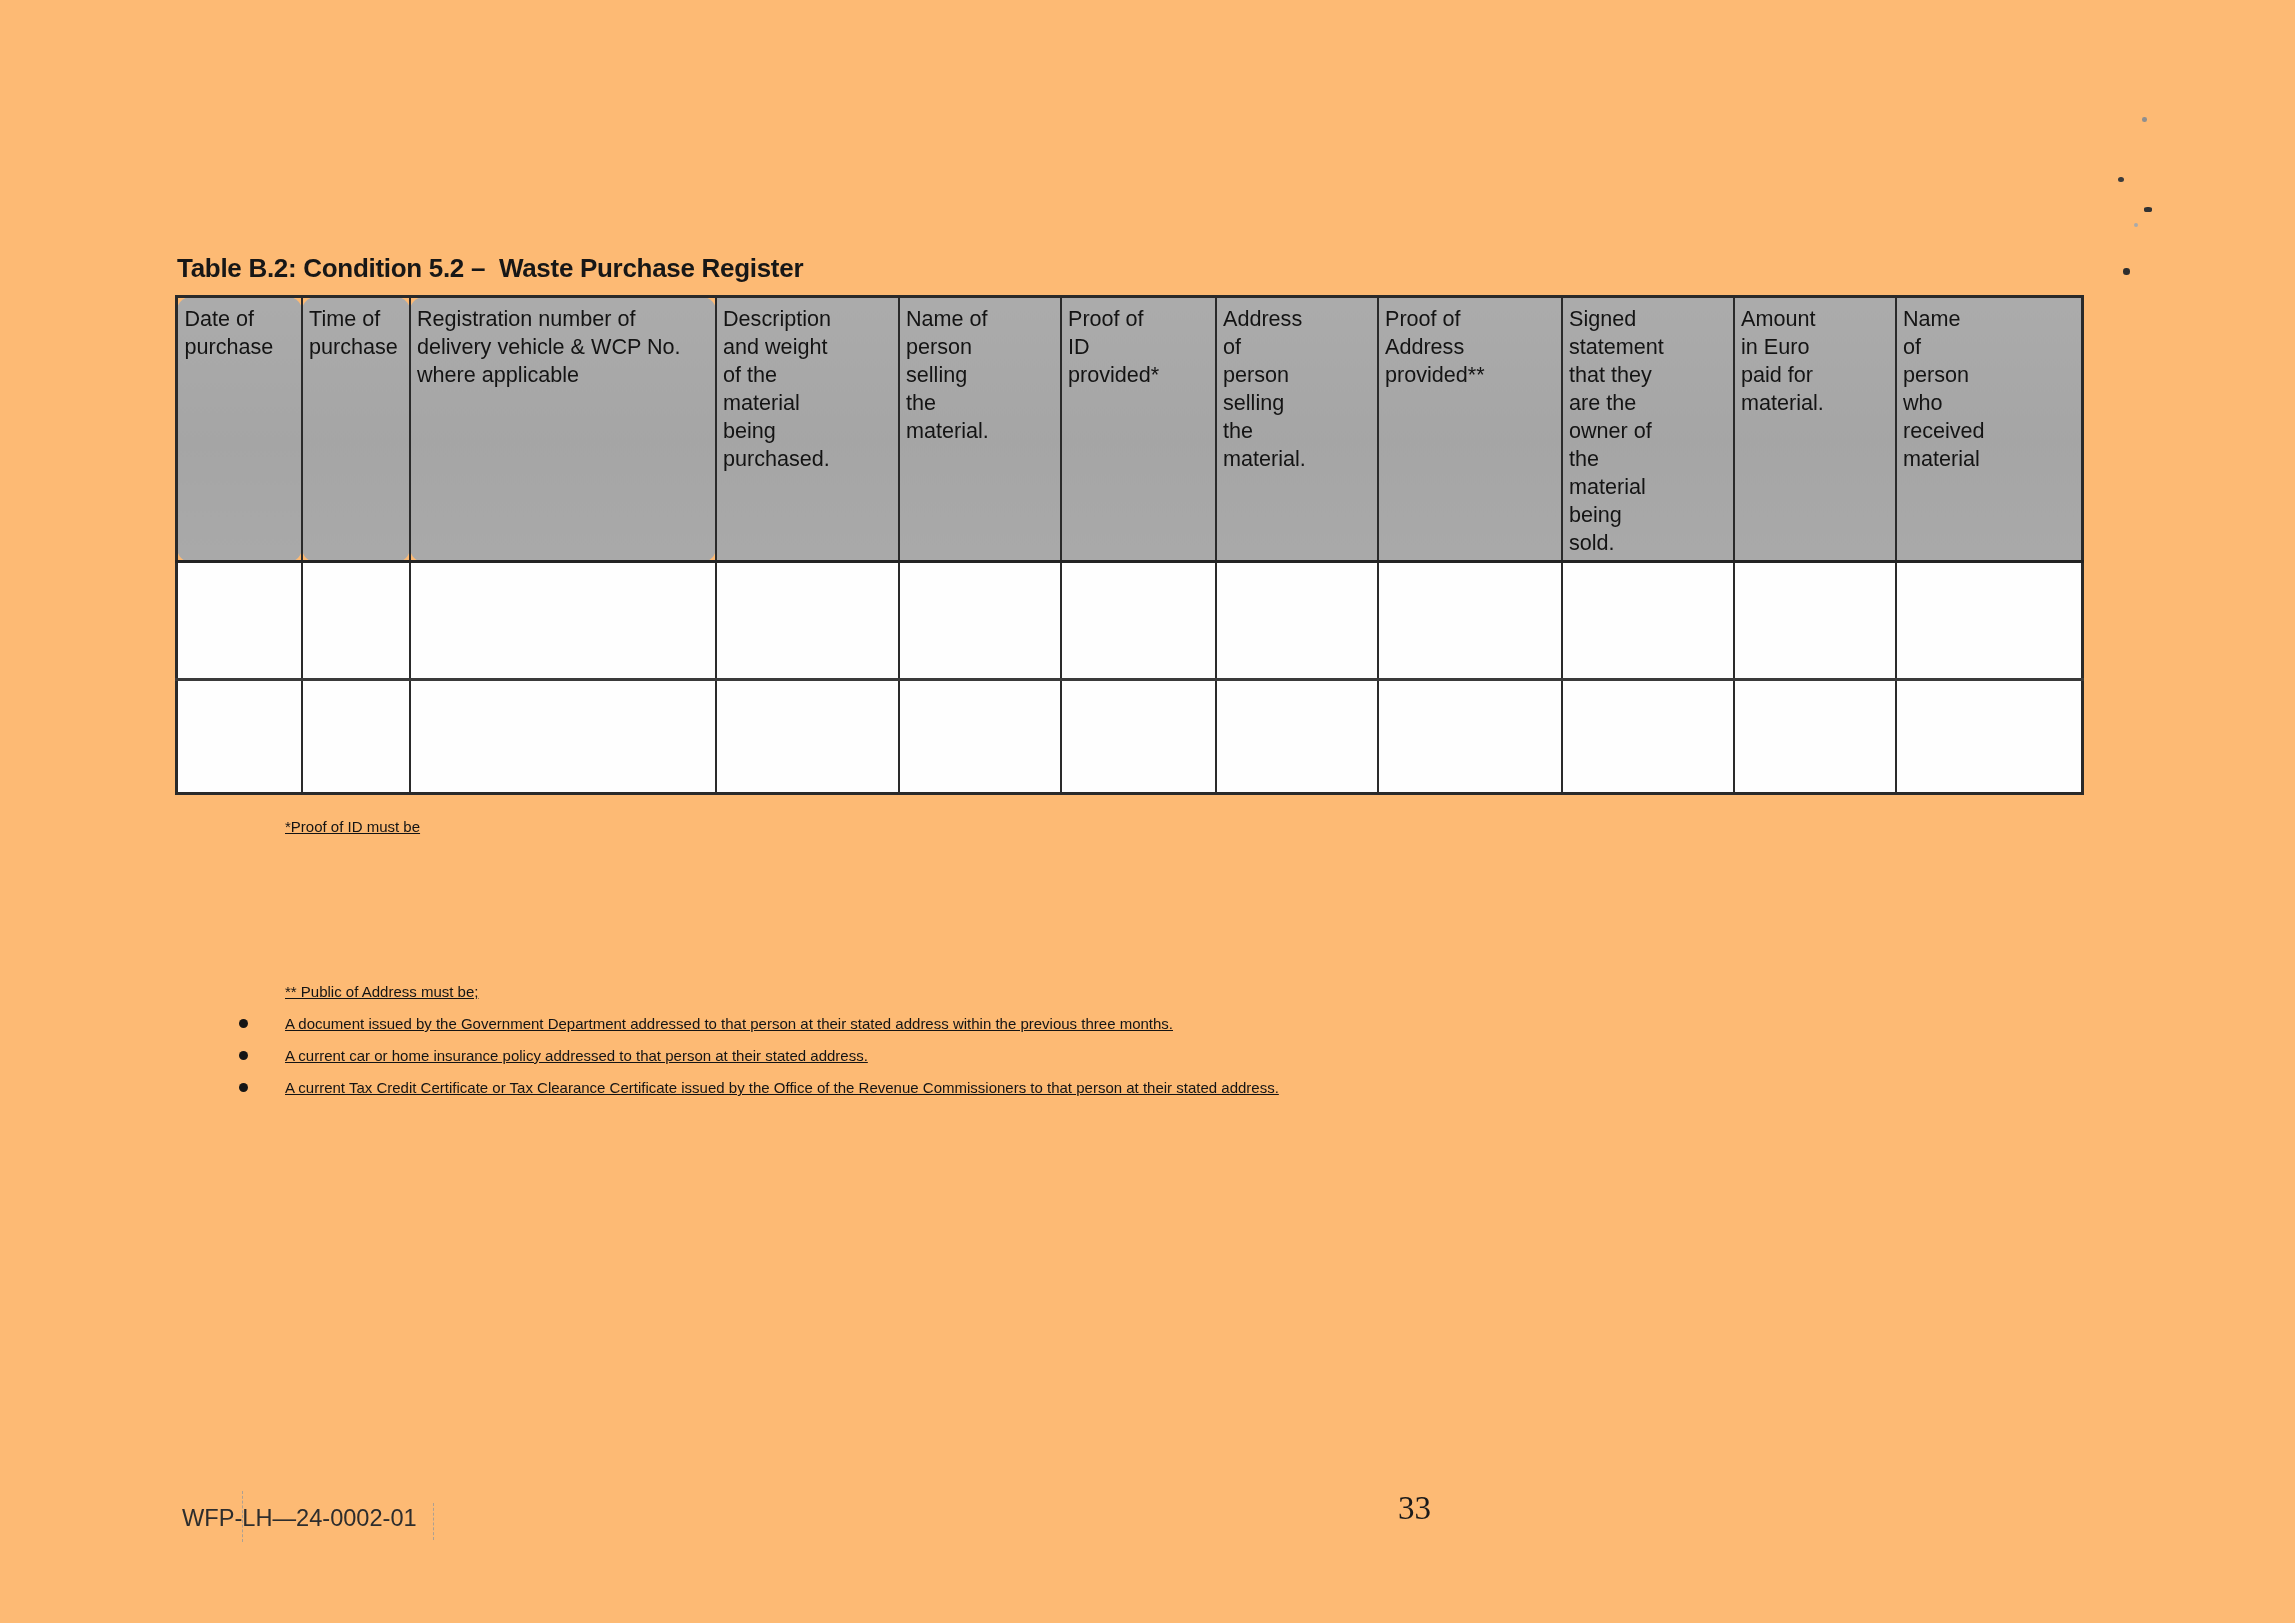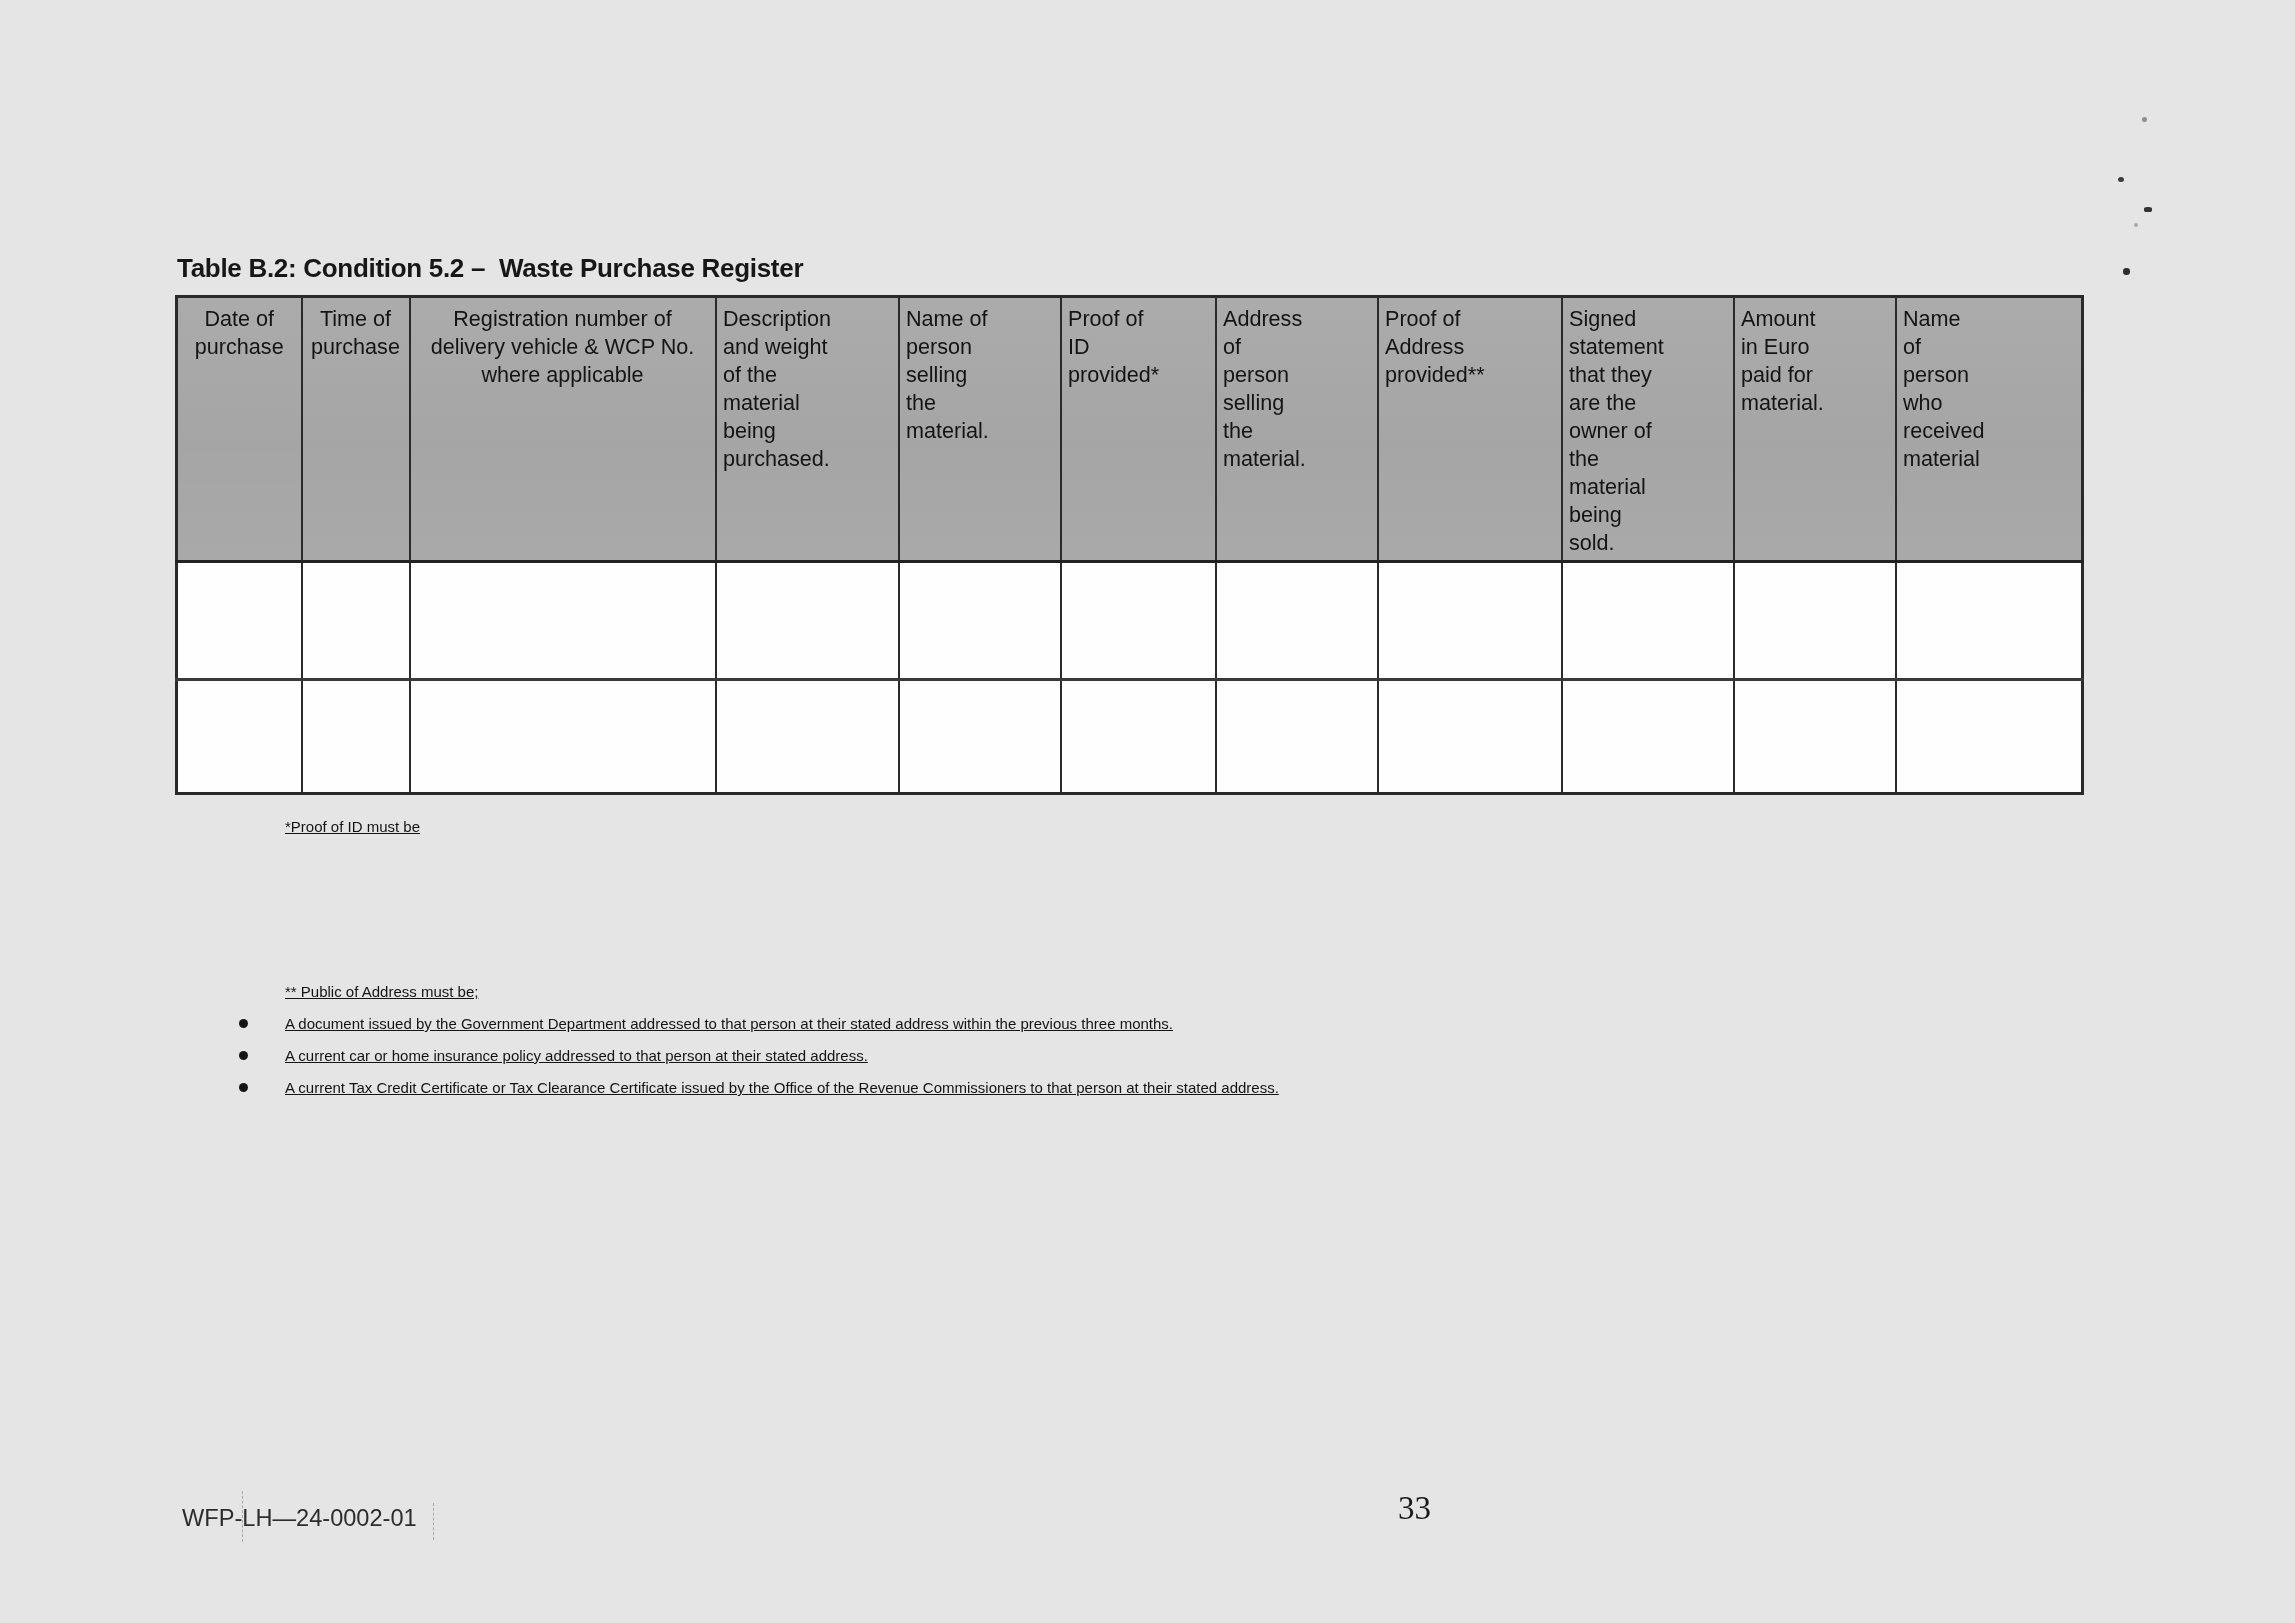--- a/index.html
+++ b/index.html
@@ -4,21 +4,21 @@
 <style>
   html, body {
     margin: 0;
     padding: 0;
     background: #ffffff;
   }
   #page {
     position: relative;
     width: 2295px;
     height: 1624px;
-    background: #e5e5e5;
+    background: #fdba74;
     font-family: "Liberation Sans", sans-serif;
     color: #1f1f1f;
     overflow: hidden;
   }
 
   
   .doc-title {
     position: absolute;
     left: 177px;
     top: 253px;
@@ -45,21 +45,21 @@
     border-bottom: 3.3px solid #222222;
     vertical-align: top;
     padding: 6.5px 6.5px 3.9px 6.5px;
     font-size: 21.6px;
     font-weight: normal;
     line-height: 28px;
     color: #141414;
     white-space: pre-line;
     height: 237px;
   }
-  .register-table th.al { text-align: center; }
+  .register-table th.al { text-align: left; border-radius: 14px; }
   .register-table th.ac { text-align: left; }
   .register-table td {
     border: 2px solid #2a2a2a;
     background: #fefefe;
   }
   .register-table tr.body-row-1 td {
     height: 113px;
     border-bottom: 3.3px solid #3a3a3a;
   }
   .register-table tr.body-row-2 td {

